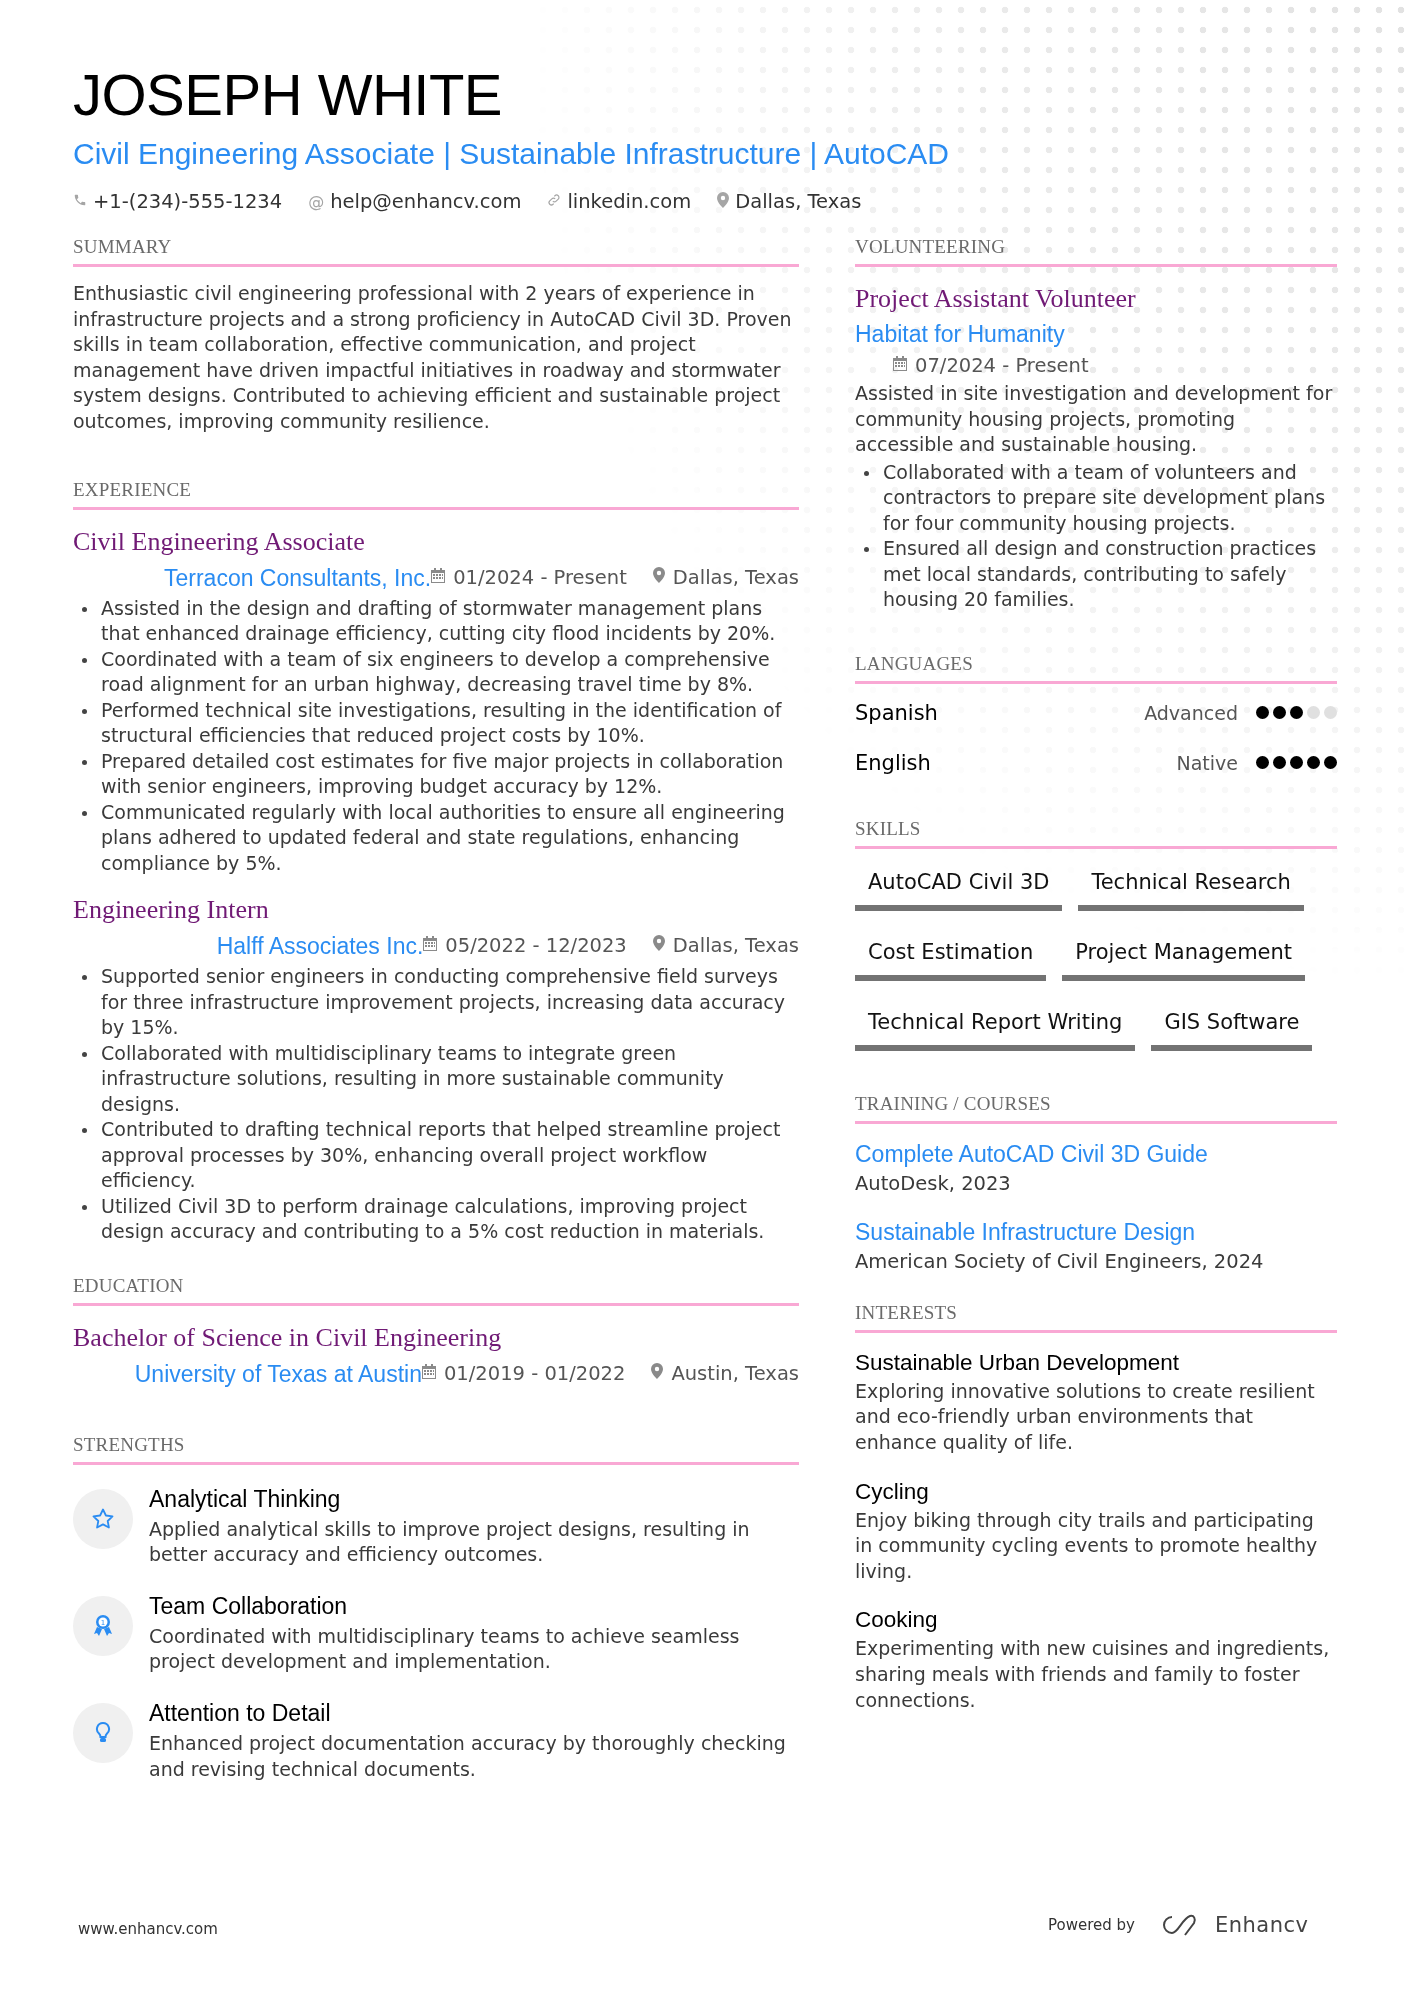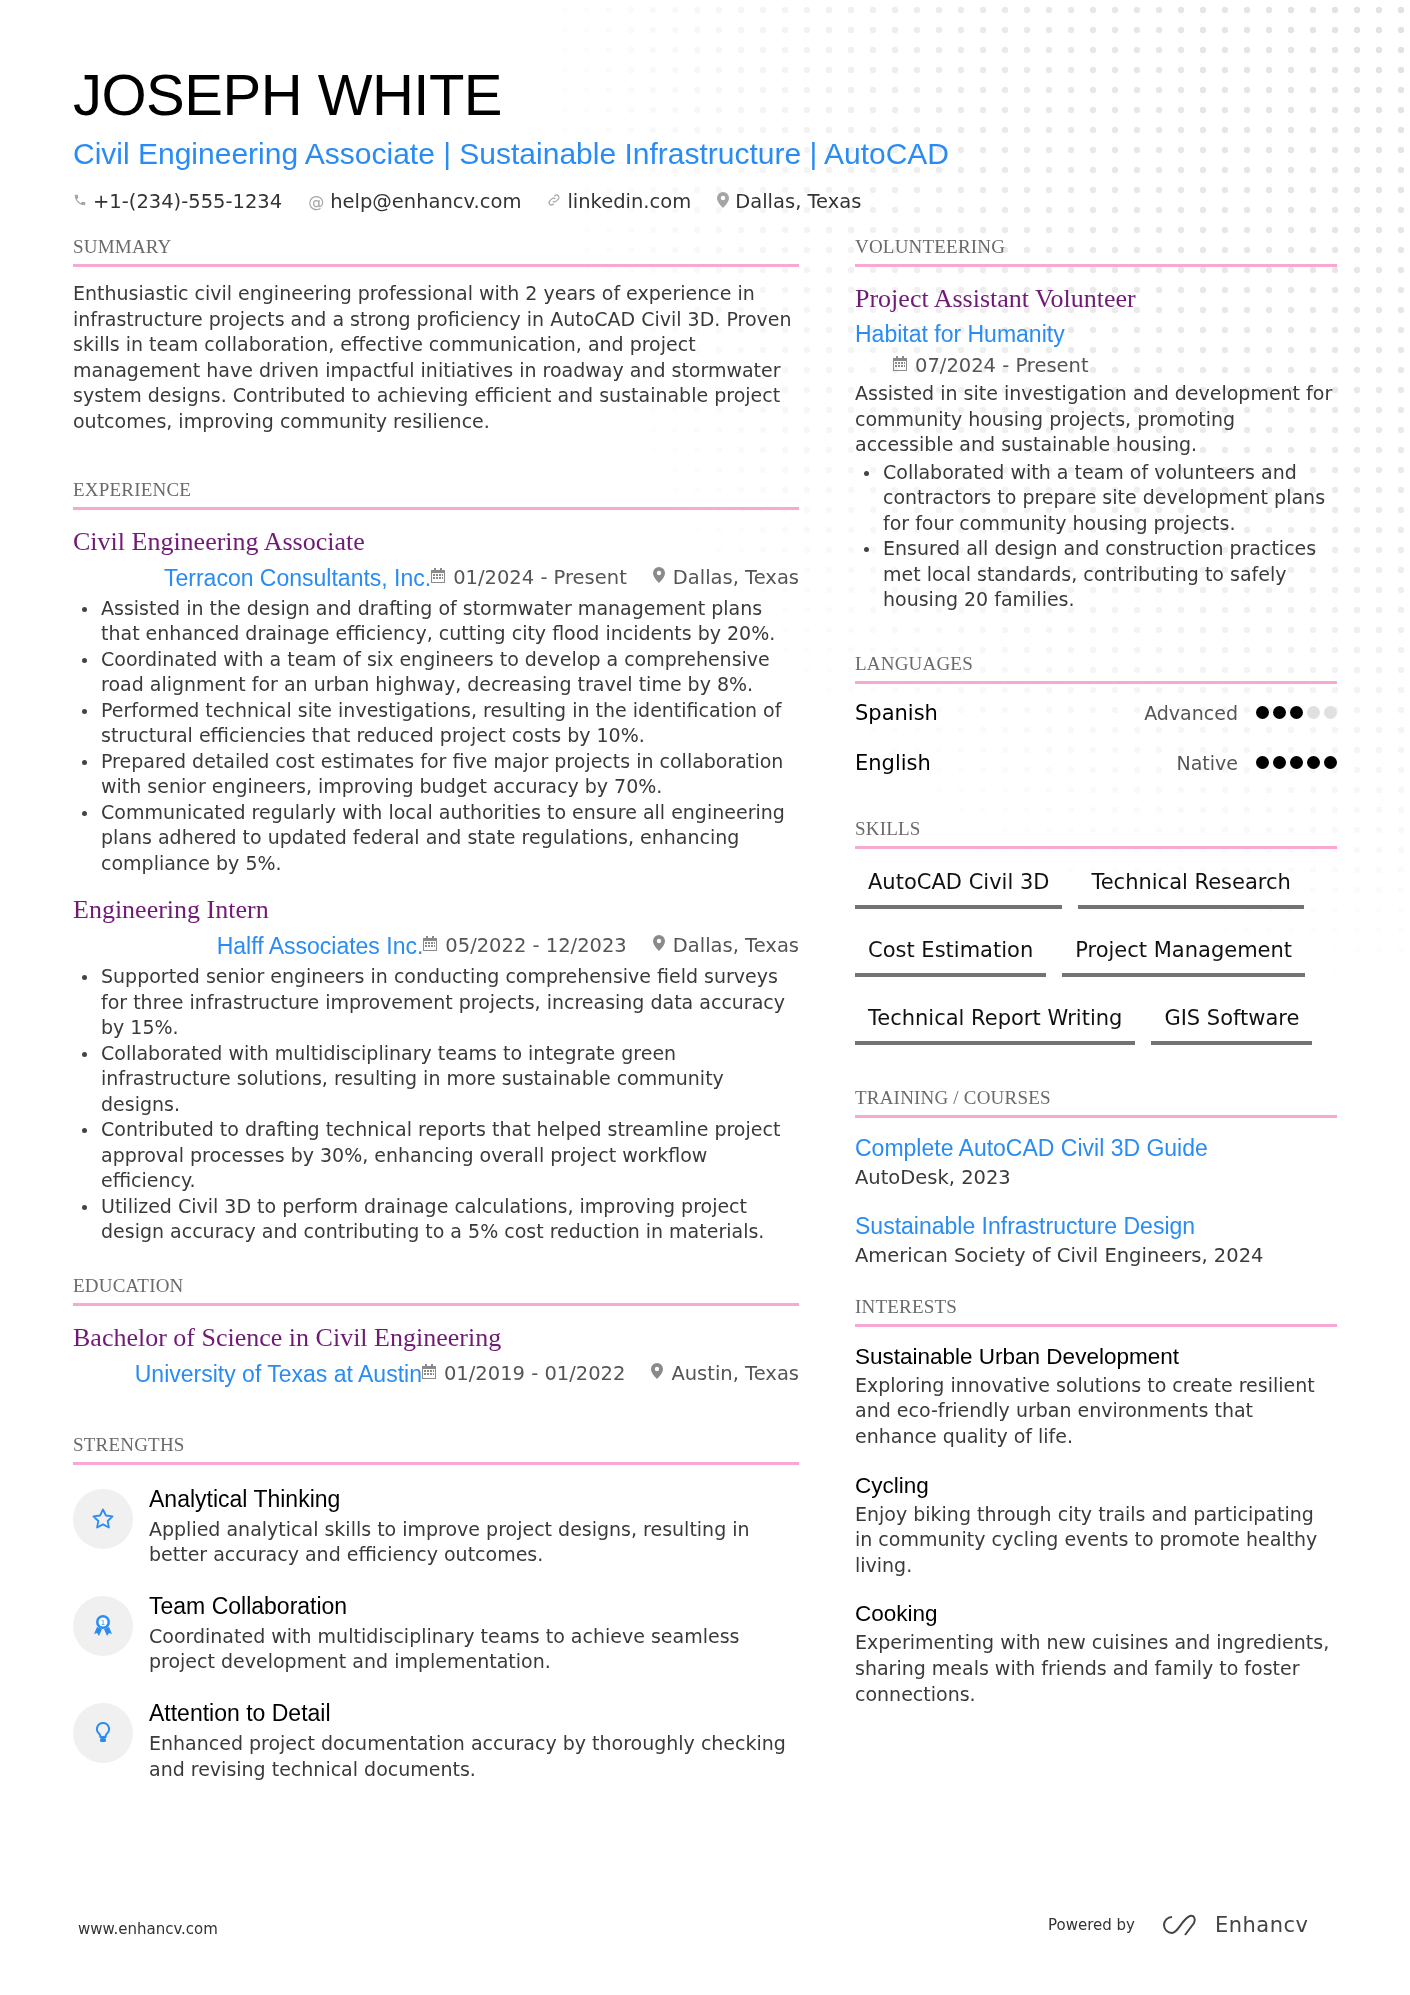--- a/index.html
+++ b/index.html
@@ -45,21 +45,21 @@
 
   .lang-row { display: flex; justify-content: space-between; align-items: center; height: 50px; }
   .lang-name { font-size: 21px; color: #000; }
   .lang-right { display: flex; align-items: center; gap: 18px; }
   .lang-level { font-size: 19px; color: #555; }
   .dotsbar { display: flex; gap: 4px; }
   .dotsbar span { width: 13px; height: 13px; border-radius: 50%; background: #000; }
   .dotsbar span.off { background: #e0e0e0; }
 
   .skills { display: flex; flex-wrap: wrap; gap: 0 16px; }
-  .skill { font-size: 21px; color: #111; padding: 10px 13px 8px; border-bottom: 4px solid #737373; margin-bottom: 16px; line-height: 30px; }
+  .skill { font-size: 21px; color: #111; padding: 10px 13px 8px; border-bottom: 6px solid #737373; margin-bottom: 16px; line-height: 30px; }
 
   .course { margin-bottom: 18px; }
   .course-title { font-family: "Liberation Sans", sans-serif; font-size: 23px; color: #2a8cf2; line-height: 32px; }
   .course-sub { font-size: 19.5px; color: #3a3a3a; line-height: 28px; }
 
   .interest { margin-bottom: 20px; }
   .interest-title { font-family: "Liberation Sans", sans-serif; font-size: 22.5px; color: #000; line-height: 32px; }
 
   .footer-left { position: absolute; left: 78px; top: 1920px; font-size: 15px; color: #333; }
   .footer-right { position: absolute; left: 1048px; top: 1912px; display: flex; align-items: center; gap: 22px; font-size: 15px; color: #333; }
@@ -133,21 +133,21 @@
                     <path fill="#8a8a8a" d="M6 0a6 6 0 0 0-6 6c0 4.5 6 10 6 10s6-5.5 6-10a6 6 0 0 0-6-6zm0 8.2A2.2 2.2 0 1 1 6 3.8a2.2 2.2 0 0 1 0 4.4z"></path>
                   </svg></span>
               <span>Dallas, Texas</span>
             </span>
           </div>
         </div>
         <ul class="bullets">
           <li>Assisted in the design and drafting of stormwater management plans that enhanced drainage efficiency, cutting city flood incidents by 20%.</li>
           <li>Coordinated with a team of six engineers to develop a comprehensive road alignment for an urban highway, decreasing travel time by 8%.</li>
           <li>Performed technical site investigations, resulting in the identification of structural efficiencies that reduced project costs by 10%.</li>
-          <li>Prepared detailed cost estimates for five major projects in collaboration with senior engineers, improving budget accuracy by 70%.</li>
+          <li>Prepared detailed cost estimates for five major projects in collaboration with senior engineers, improving budget accuracy by 12%.</li>
           <li>Communicated regularly with local authorities to ensure all engineering plans adhered to updated federal and state regulations, enhancing compliance by 5%.</li>
         </ul>
       </div>
 
       <div class="job">
         <div class="job-title">Engineering Intern</div>
         <div class="job-meta">
           <span class="company">Halff Associates Inc.</span>
           <div class="meta-right">
             <span class="meta-item">

